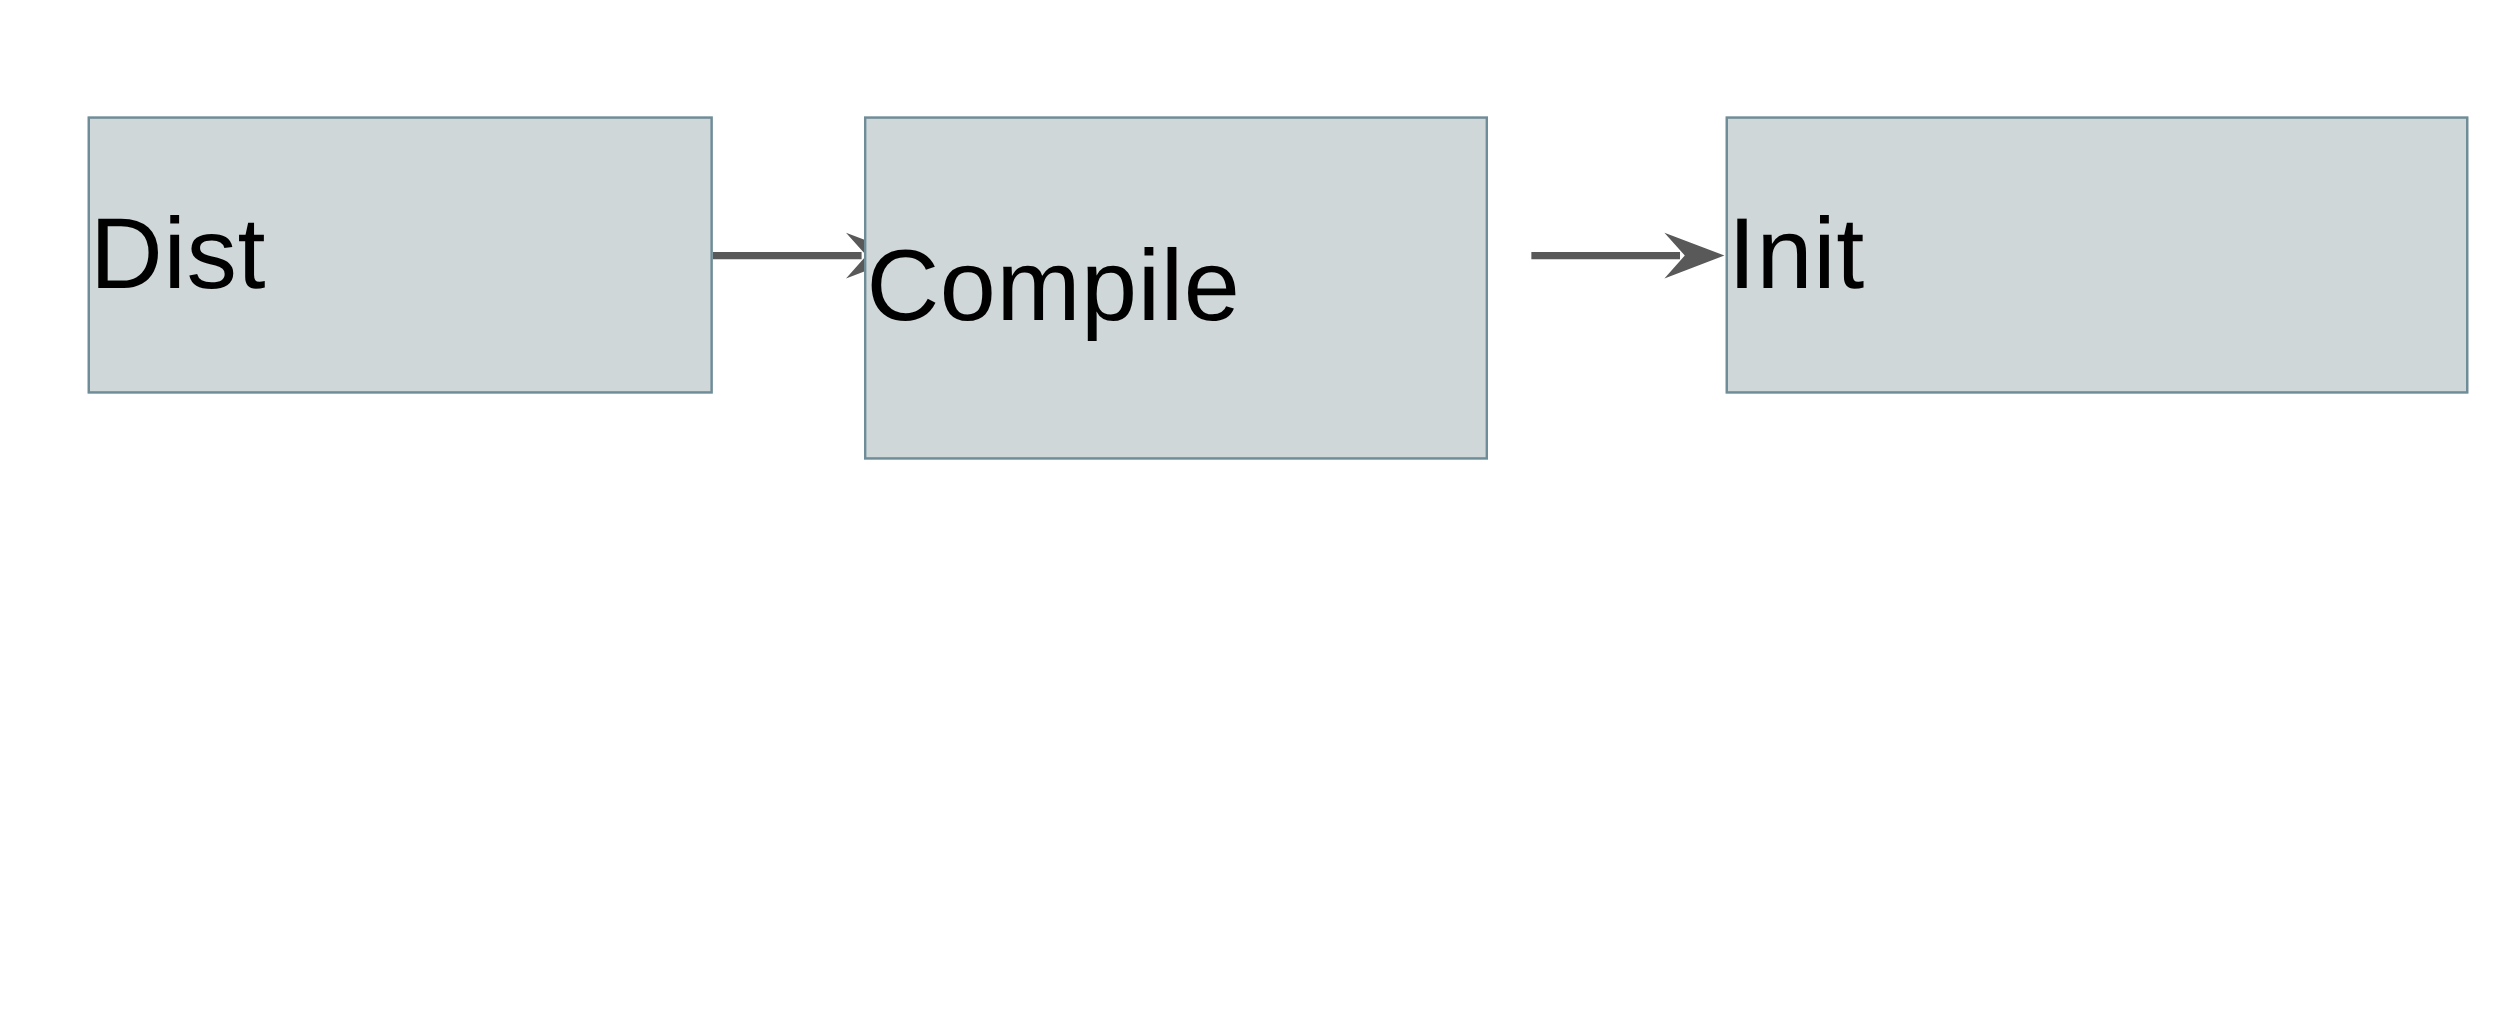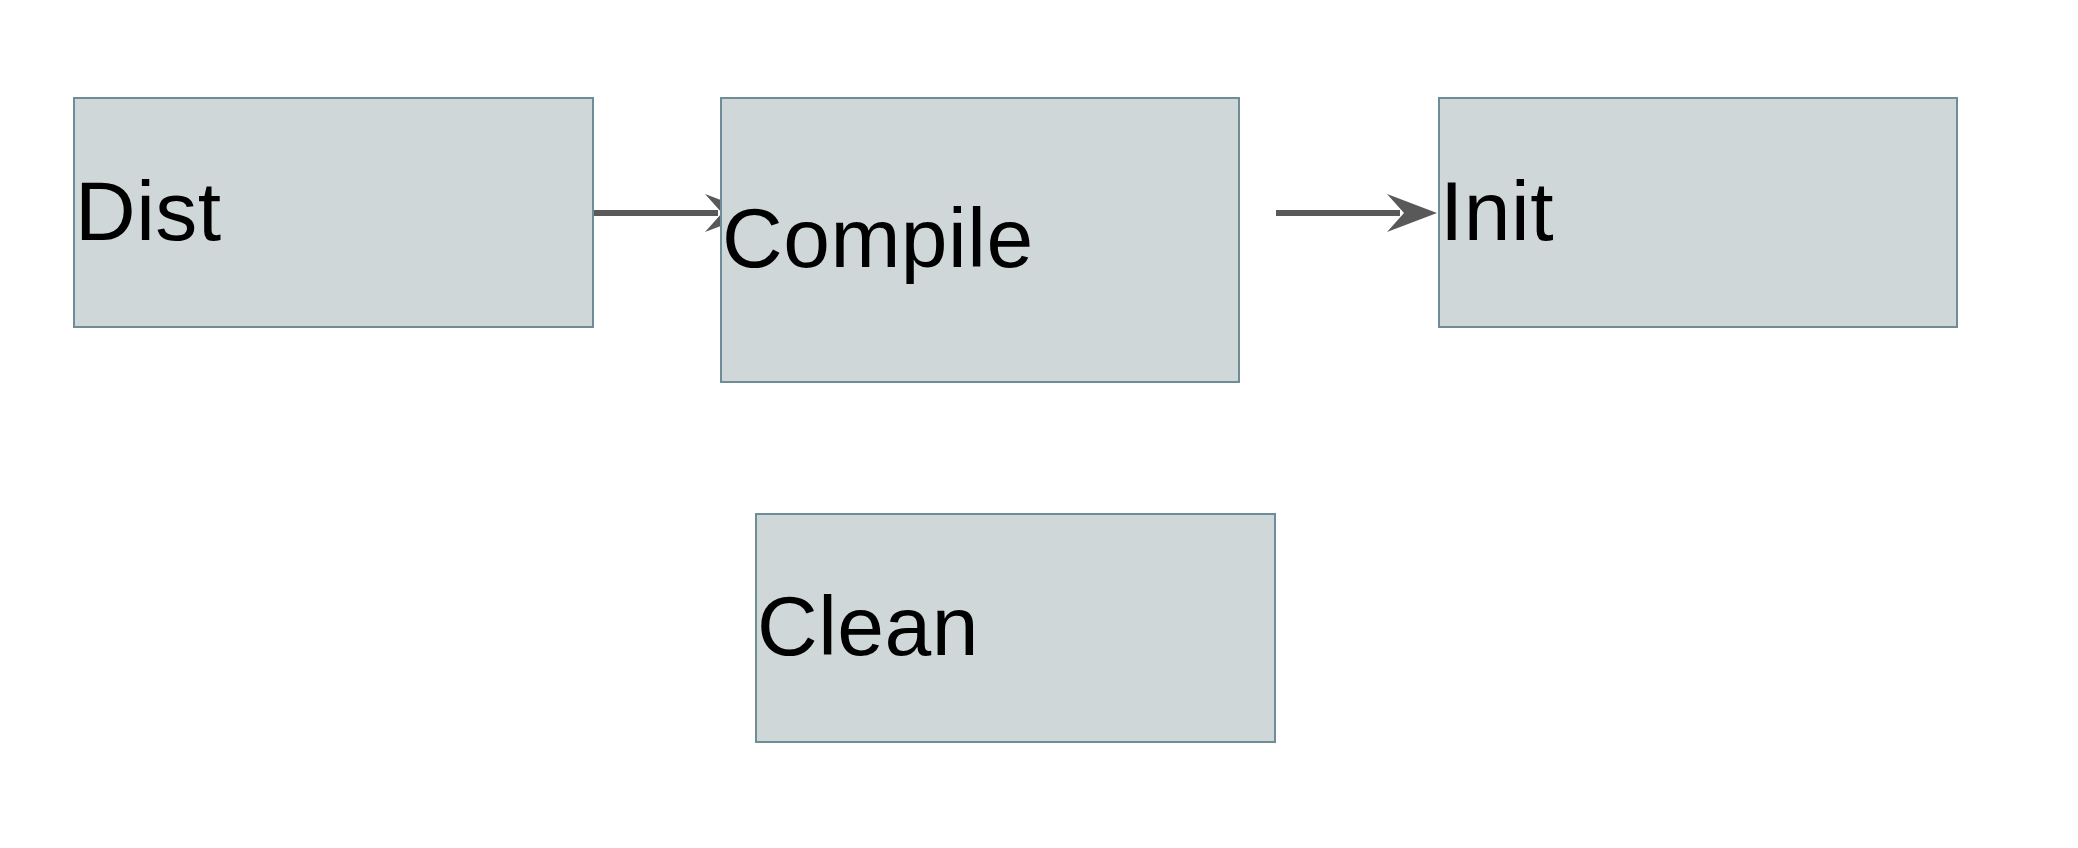--- a/index.html
+++ b/index.html
@@ -31,21 +31,21 @@
     font-size: 84px;
     line-height: 1;
     color: var(--text-color, #000000);
     letter-spacing: 0.5px;
     white-space: nowrap;
     
     transform: translateY(-2px);
   }
   #node-dist    { left: 73px;   top: 97px;  width: 521px; height: 231px; }
   #node-compile { left: 720px;  top: 97px;  width: 520px; height: 286px; }
-  #node-init    { left: 1438px; top: 97px;  width: 520px; height: 231px; }
+  #node-init    { left: 1438px; top: 97px;  width: 619px; height: 231px; }
   #node-clean   { left: 755px;  top: 513px; width: 521px; height: 230px; }
 
   .edge {
     position: absolute;
     width: 162px;
     height: 56px;
     top: 185px;
   }
   #edge-dist-compile  { left: 594px; }
   #edge-compile-init  { left: 1276px; }
@@ -80,17 +80,14 @@
 
   <svg class="edge" id="edge-compile-init" viewBox="0 0 162 56" xmlns="http://www.w3.org/2000/svg">
     <line class="shaft" x1="0" y1="28" x2="124" y2="28"></line>
     <polygon class="head" points="161,28 111,9 128,28 111,47"></polygon>
   </svg>
 
   <div class="node" id="node-init">
     <span class="node-label">Init</span>
   </div>
 
-  <div class="node" id="node-clean">
-    <span class="node-label">Clean</span>
-  </div>
 
 </div>
 
 </body></html>

